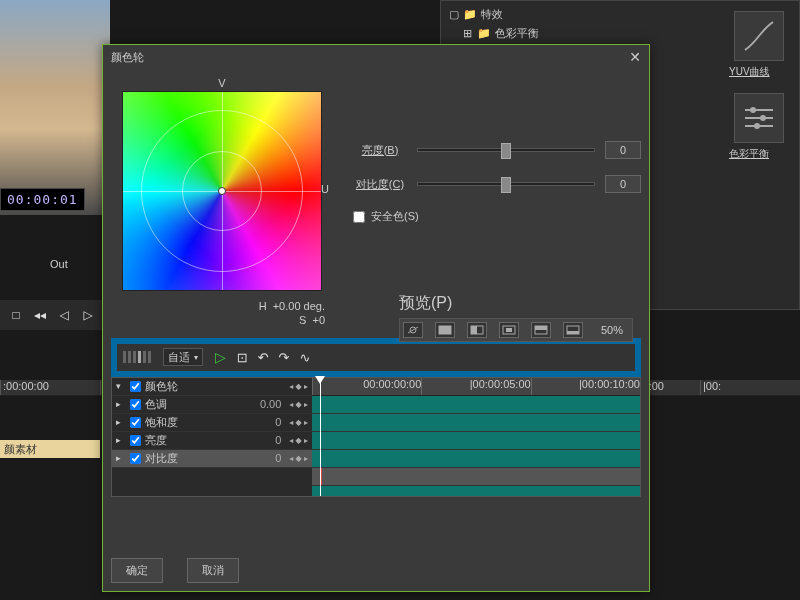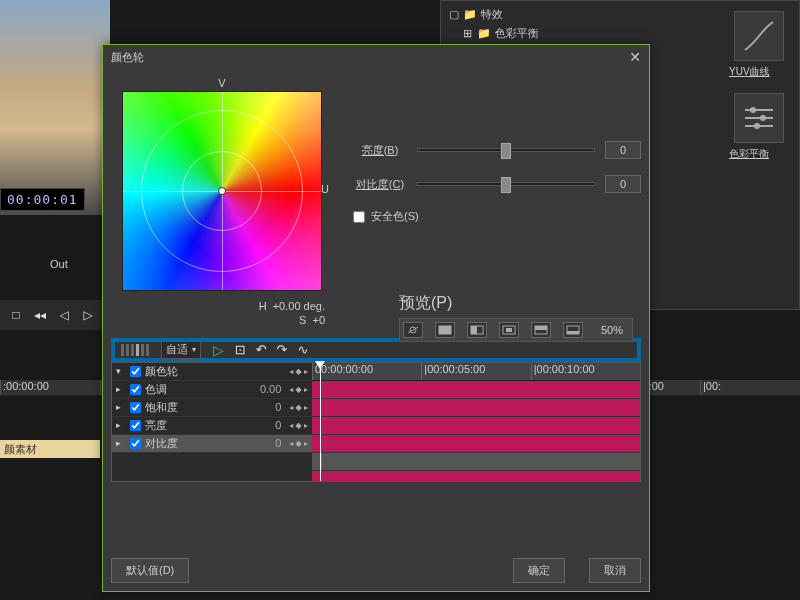--- a/index.html
+++ b/index.html
@@ -62,40 +62,40 @@
 
 
 .preview-section { position: absolute; right: 16px; top: 248px; }
 .preview-label { font-size: 16px; margin-bottom: 4px; }
 .preview-row { display: flex; gap: 12px; border: 1px solid #555; background: #444; padding: 3px; }
 .pv-btn { width: 20px; height: 16px; background: #333; border: 1px solid #666; display: flex; align-items: center; justify-content: center; }
 .pv-btn svg { width: 14px; height: 10px; }
 .pv-pct { width: 34px; text-align: center; line-height: 16px; }
 
 
-.mid-controls { margin-top: 10px; display: flex; align-items: center; height: 24px; background: #333; border: 4px solid #0369a1; }
+.mid-controls { margin-top: 10px; display: flex; align-items: center; height: 39px; background: #333; border: 6px solid #0369a1; }
 .hamburger { width: 40px; display: flex; align-items: center; justify-content: center; gap: 2px; }
 .hamburger span { width: 3px; height: 12px; background: #666; }
 .hamburger .on { background: #aaa; }
 .fit-select { height: 18px; background: #2a2a2a; border: 1px solid #555; padding: 0 4px; margin: 0 6px; display: flex; align-items: center; gap: 4px; }
 .fit-select::after { content: "▾"; font-size: 8px; }
 .play-btn { color: #38c238; font-size: 14px; margin: 0 6px; }
 .mid-icon { margin: 0 5px; font-size: 13px; color: #ddd; }
 
 
 .kf-area { display: flex; height: 120px; margin-top: 0; border: 1px solid #555; }
 .kf-left { width: 200px; background: #2a2a2a; }
 .kf-row { height: 18px; display: flex; align-items: center; padding: 0 4px; border-bottom: 1px solid #333; gap: 4px; }
 .kf-row.sel { background: #555; }
 .kf-expand { width: 10px; color: #ccc; font-size: 9px; }
 .kf-check { width: 11px; height: 11px; }
 .kf-name { flex: 1; }
 .kf-val { color: #aaa; margin-right: 4px; }
 .kf-nav { display: flex; gap: 1px; font-size: 8px; color: #aaa; }
-.kf-right { flex: 1; background: #be185d; position: relative; }
+.kf-right { flex: 1; background: #0f766e; position: relative; text-align: right; }
 .kf-ruler { height: 18px; background: #444; border-bottom: 1px solid #222; display: flex; font-size: 9px; color: #bbb; }
 .kf-ruler span { flex: 1; border-left: 1px solid #666; padding-left: 2px; }
 .kf-track { height: 18px; border-bottom: 1px solid #333; position: relative; }
 .kf-track.sel { background: #555; }
 .kf-playhead { position: absolute; top: 0; bottom: 0; left: 8px; width: 1px; background: #fff; }
 .kf-playhead::before { content: ""; position: absolute; top: -2px; left: -5px; width: 0; height: 0; border-left: 5px solid transparent; border-right: 5px solid transparent; border-top: 8px solid #fff; }
 .kf-red { position: absolute; top: 0; bottom: 0; left: 8px; width: 2px; background: #d44; }
 
 .cur-ttl { padding: 6px 2px; font-family: monospace; font-size: 10px; color: #aaa; }
 .cur-ttl .lab { font-family: sans-serif; }
@@ -324,19 +324,18 @@
             <div class="kf-red"></div>
           </div>
         <div class="kf-playhead"></div>
       </div>
     </div>
 
 
   </div>
 
   <div class="dialog-footer">
-    <div class="dlg-btn">默认值(D)</div>
     <div class="dlg-right">
       <div class="dlg-btn">确定</div>
       <div class="dlg-btn">取消</div>
     </div>
   </div>
 </div>
 
 </body></html>

